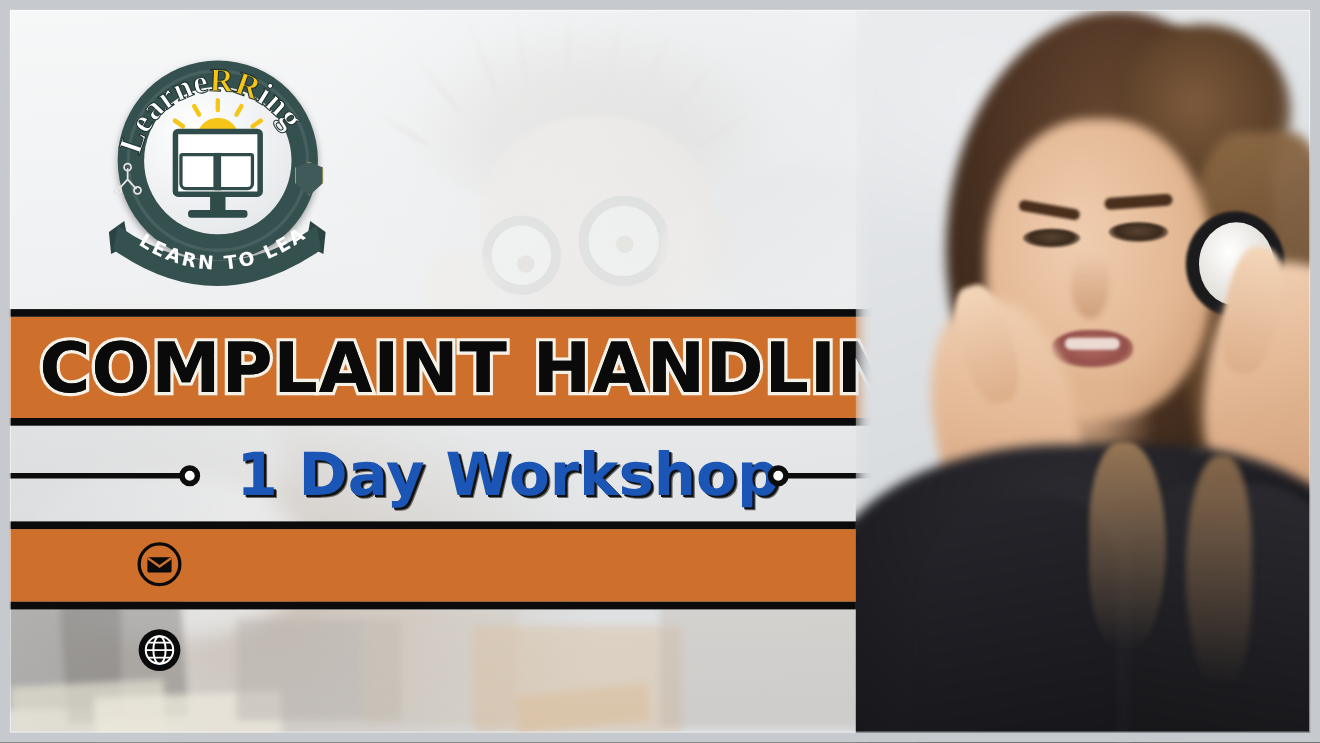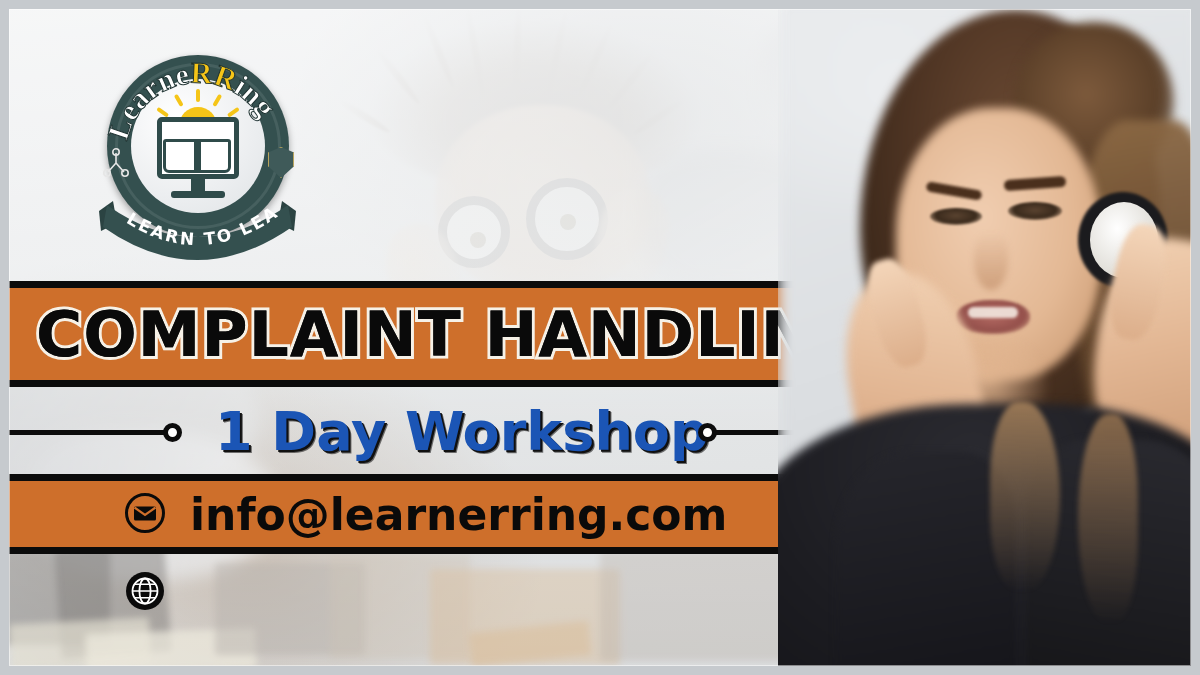--- a/index.html
+++ b/index.html
@@ -255,21 +255,20 @@
   <div class="subtitle" style="left:215px;top:400px;font-size:54px;line-height:64px;">1 Day Workshop</div>
 
   <div class="dot-ring" style="left:698px;top:423px;"></div>
   <div class="divline" style="left:716px;top:430px;width:154px;"></div>
 
   <svg class="icon-circle" style="left:124px;top:492px;width:42px;height:42px;" viewBox="0 0 42 42">
     <circle cx="21" cy="21" r="18.5" fill="none" stroke="#0a0a0a" stroke-width="3"></circle>
     <rect x="10" y="14.5" width="22" height="14" rx="1.5" fill="#0a0a0a"></rect>
     <path d="M10.5 15.5 L21 23 L31.5 15.5" fill="none" stroke="#ce6f2b" stroke-width="2.2"></path>
   </svg>
-  <div class="email-text" style="left:190px;top:489px;font-size:44px;line-height:52px;">info@learnerring.com</div>
 
   <svg class="icon-circle" style="left:124px;top:570px;width:42px;height:42px;" viewBox="0 0 42 42">
     <circle cx="21" cy="21" r="19" fill="#0a0a0a"></circle>
     <circle cx="21" cy="21" r="12.5" fill="none" stroke="#ffffff" stroke-width="1.8"></circle>
     <ellipse cx="21" cy="21" rx="5.6" ry="12.5" fill="none" stroke="#ffffff" stroke-width="1.8"></ellipse>
     <path d="M8.5 21 H33.5 M10.6 14.2 H31.4 M10.6 27.8 H31.4" stroke="#ffffff" stroke-width="1.6" fill="none"></path>
   </svg>
 
   <div class="person">
     <div class="p-bg"></div>

